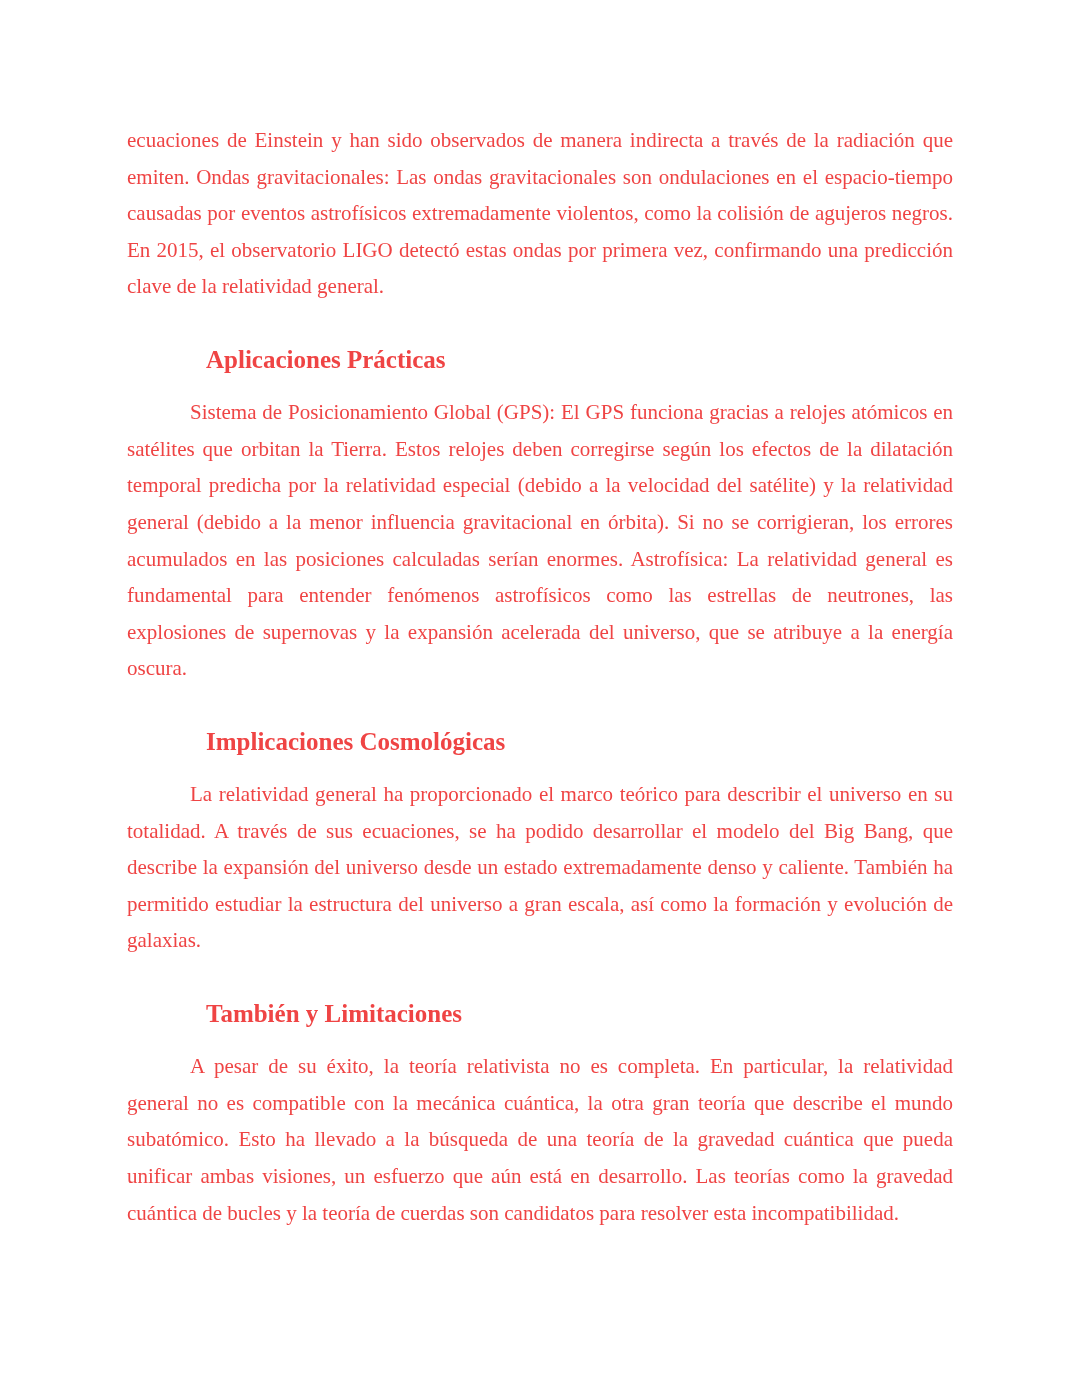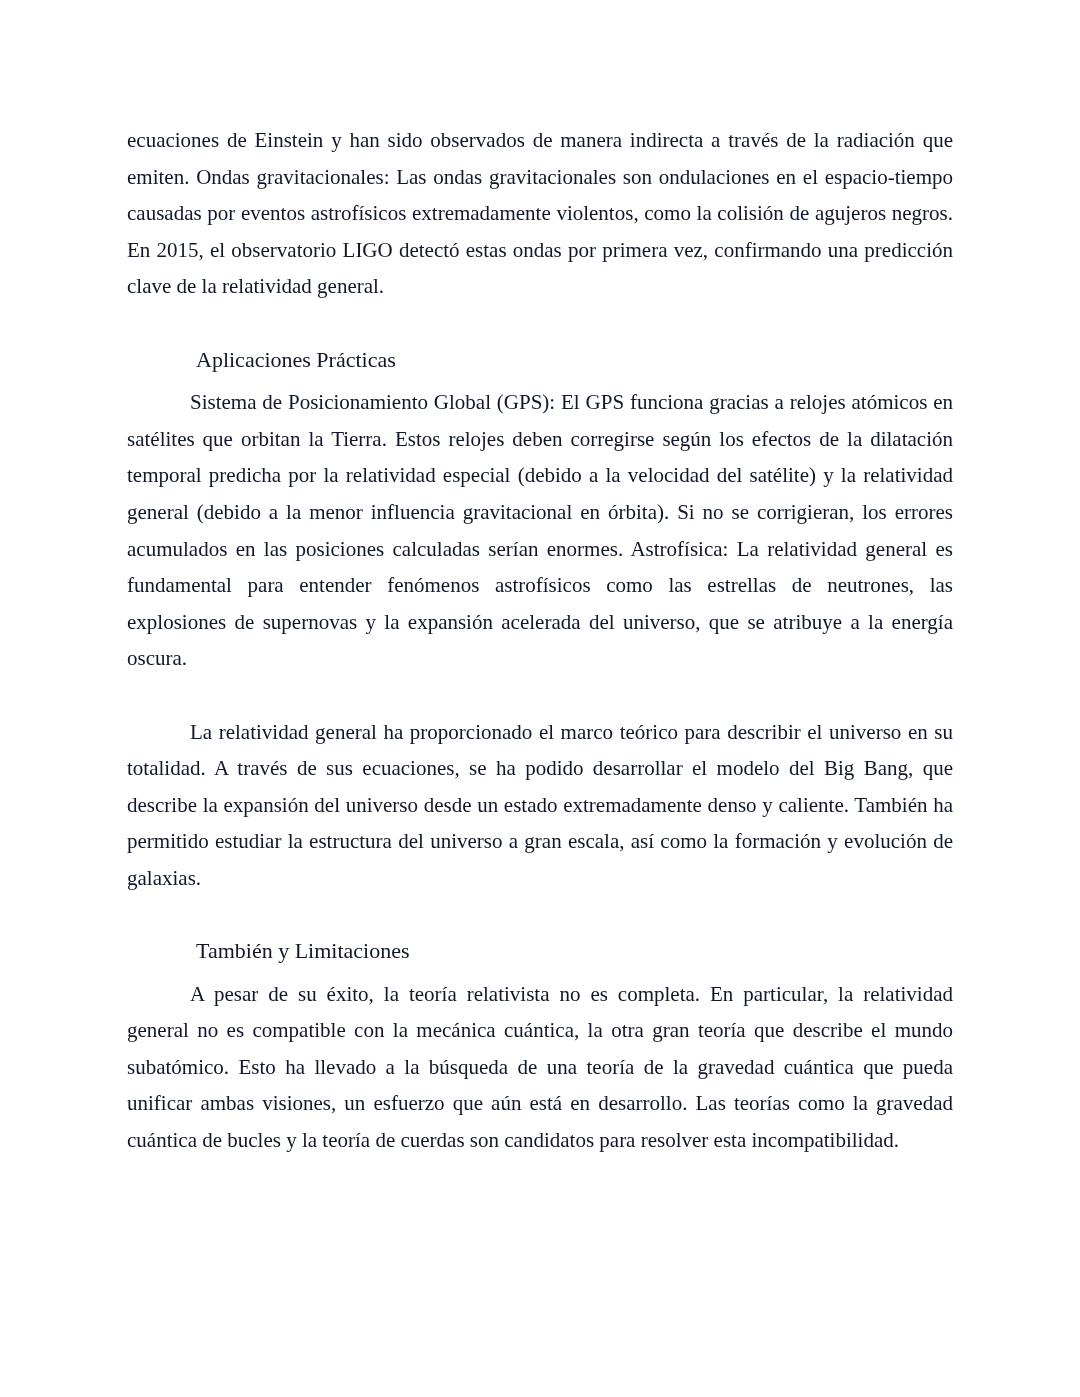--- a/index.html
+++ b/index.html
@@ -14,53 +14,54 @@
       overflow: hidden;
     }
     .page {
       position: absolute;
       left: 127px;
       top: 122px;
       width: 826px;
       font-family: "Liberation Serif", "DejaVu Serif", serif;
       font-size: 21px;
       line-height: 36.6px;
-      color: #0f172a;
+      color: #ef4444;
     }
     .para {
       margin: 0;
       text-align: justify;
       text-indent: 63px;
     }
     .para.continued {
       text-indent: 0;
     }
     .section {
       margin-top: 36.6px;
     }
     .heading {
-      margin: 6px;
-      font-weight: normal;
-      font-size: 22px;
+      margin: 16px;
+      font-weight: bold;
+      font-size: 25px;
       padding-left: 63px;
       line-height: 36.6px;
     }
   </style>
 </head>
 <body>
 
 <div class="page">
   <p class="para continued">ecuaciones de Einstein y han sido observados de manera indirecta a través de la radiación que emiten. Ondas gravitacionales: Las ondas gravitacionales son ondulaciones en el espacio-tiempo causadas por eventos astrofísicos extremadamente violentos, como la colisión de agujeros negros. En 2015, el observatorio LIGO detectó estas ondas por primera vez, confirmando una predicción clave de la relatividad general.</p>
 
   <div class="section">
     <h2 class="heading">Aplicaciones Prácticas</h2>
     <p class="para">Sistema de Posicionamiento Global (GPS): El GPS funciona gracias a relojes atómicos en satélites que orbitan la Tierra. Estos relojes deben corregirse según los efectos de la dilatación temporal predicha por la relatividad especial (debido a la velocidad del satélite) y la relatividad general (debido a la menor influencia gravitacional en órbita). Si no se corrigieran, los errores acumulados en las posiciones calculadas serían enormes. Astrofísica: La relatividad general es fundamental para entender fenómenos astrofísicos como las estrellas de neutrones, las explosiones de supernovas y la expansión acelerada del universo, que se atribuye a la energía oscura.</p>
   </div>
 
   <div class="section">
+    <h2 class="heading">Implicaciones Cosmológicas</h2>
     <p class="para">La relatividad general ha proporcionado el marco teórico para describir el universo en su totalidad. A través de sus ecuaciones, se ha podido desarrollar el modelo del Big Bang, que describe la expansión del universo desde un estado extremadamente denso y caliente. También ha permitido estudiar la estructura del universo a gran escala, así como la formación y evolución de galaxias.</p>
   </div>
 
   <div class="section">
     <h2 class="heading">También y Limitaciones</h2>
     <p class="para">A pesar de su éxito, la teoría relativista no es completa. En particular, la relatividad general no es compatible con la mecánica cuántica, la otra gran teoría que describe el mundo subatómico. Esto ha llevado a la búsqueda de una teoría de la gravedad cuántica que pueda unificar ambas visiones, un esfuerzo que aún está en desarrollo. Las teorías como la gravedad cuántica de bucles y la teoría de cuerdas son candidatos para resolver esta incompatibilidad.</p>
   </div>
 </div>
 
 </body></html>

